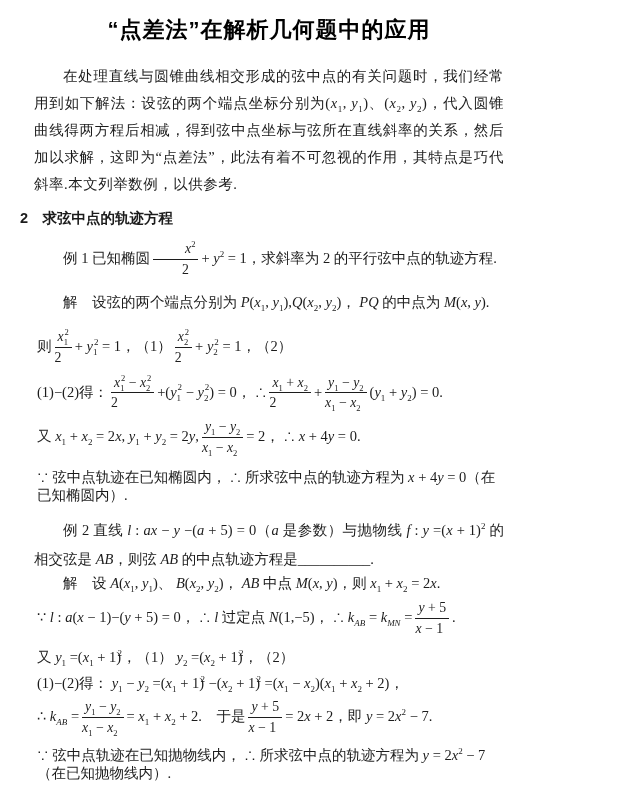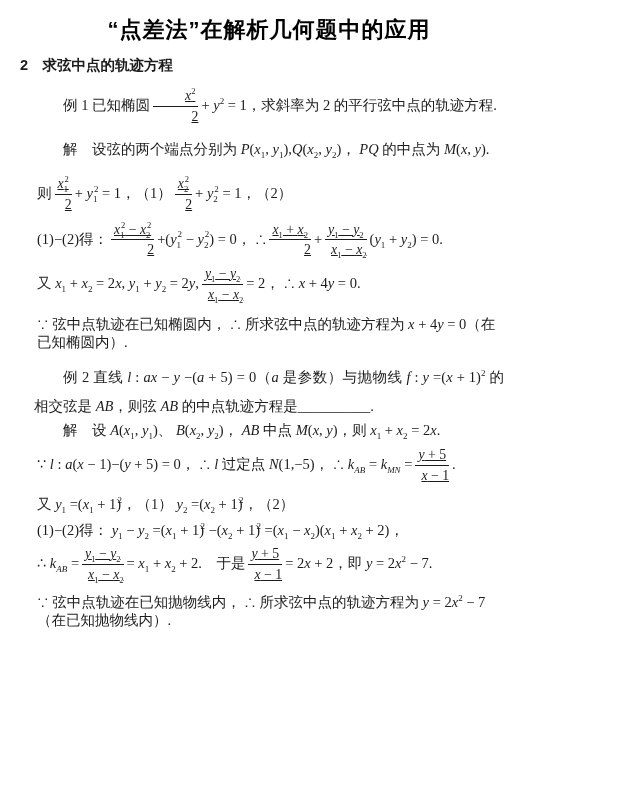--- a/index.html
+++ b/index.html
@@ -23,22 +23,22 @@
     font-family:"Liberation Sans","DejaVu Sans",sans-serif;
     font-weight:bold;font-size:14.5px;margin-top:11px;margin-left:-14px;
   }
   .line{line-height:1.25;margin-left:3px;}
   .ind{text-indent:2em;margin-left:0;}
   .wrap2{line-height:29px;text-align:justify;margin-left:0;}
   i{font-style:italic;font-family:"Liberation Serif","DejaVu Serif",serif;}
   sub,sup{font-size:62%;line-height:0;}
   sub + sup{margin-left:-0.4em;}
   .fr{
-    display:inline-block;vertical-align:middle;text-align:right;
-    line-height:1.15;margin:0 3px;font-size:95%;text-decoration:underline;
+    display:inline-block;vertical-align:middle;text-align:left;
+    line-height:1.15;margin:0 3px;font-size:95%;
   }
   .fr .nu{display:block;border-bottom:1.2px solid #1c1c1c;padding:0 3px 2px;}
   .fr .de{display:block;padding-top:2px;}
   .l-ex1{margin-top:13px;}
   .l-sol1{margin-top:15px;}
   .l-eq1{margin-top:18px;}
   .l-eq2{margin-top:9px;}
   .l-eq3{margin-top:8px;}
   .l-c1{margin-top:12px;}
   .l-ex2{margin-top:12px;}
@@ -48,20 +48,21 @@
   .l-eq6{margin-top:8px;}
   .l-eq7{margin-top:7px;}
   .l-c2{margin-top:10px;}
 </style>
 </head>
 <body>
 
 <div class="page">
   <h1 class="title">“点差法”在解析几何题中的应用</h1>
 
+  <p class="intro">在处理直线与圆锥曲线相交形成的弦中点的有关问题时，我们经常用到如下解法：设弦的两个端点坐标分别为(<i>x</i><sub>1</sub>, <i>y</i><sub>1</sub>)、(<i>x</i><sub>2</sub>, <i>y</i><sub>2</sub>)，代入圆锥曲线得两方程后相减，得到弦中点坐标与弦所在直线斜率的关系，然后加以求解，这即为“点差法”，此法有着不可忽视的作用，其特点是巧代斜率.本文列举数例，以供参考.</p>
 
   <div class="h2">2　求弦中点的轨迹方程</div>
 
   <div class="line ind l-ex1">例 1 已知椭圆<span class="fr"><span class="nu"><i>x</i><sup>2</sup></span><span class="de">2</span></span>+ <i>y</i><sup>2</sup> = 1，求斜率为 2 的平行弦中点的轨迹方程.</div>
   <div class="line ind l-sol1">解　设弦的两个端点分别为 <i>P</i>(<i>x</i><sub>1</sub>, <i>y</i><sub>1</sub>),<i>Q</i>(<i>x</i><sub>2</sub>, <i>y</i><sub>2</sub>)， <i>PQ</i> 的中点为 <i>M</i>(<i>x</i>, <i>y</i>).</div>
   <div class="line l-eq1">则<span class="fr"><span class="nu"><i>x</i><sub>1</sub><sup>2</sup></span><span class="de">2</span></span>+ <i>y</i><sub>1</sub><sup>2</sup> = 1，（1）<span class="fr"><span class="nu"><i>x</i><sub>2</sub><sup>2</sup></span><span class="de">2</span></span>+ <i>y</i><sub>2</sub><sup>2</sup> = 1，（2）</div>
   <div class="line l-eq2">(1)−(2)得：<span class="fr"><span class="nu"><i>x</i><sub>1</sub><sup>2</sup> − <i>x</i><sub>2</sub><sup>2</sup></span><span class="de">2</span></span>+(<i>y</i><sub>1</sub><sup>2</sup> − <i>y</i><sub>2</sub><sup>2</sup>) = 0， ∴<span class="fr"><span class="nu"><i>x</i><sub>1</sub> + <i>x</i><sub>2</sub></span><span class="de">2</span></span>+<span class="fr"><span class="nu"><i>y</i><sub>1</sub> − <i>y</i><sub>2</sub></span><span class="de"><i>x</i><sub>1</sub> − <i>x</i><sub>2</sub></span></span>(<i>y</i><sub>1</sub> + <i>y</i><sub>2</sub>) = 0.</div>
   <div class="line l-eq3">又 <i>x</i><sub>1</sub> + <i>x</i><sub>2</sub> = 2<i>x</i>, <i>y</i><sub>1</sub> + <i>y</i><sub>2</sub> = 2<i>y</i>,<span class="fr"><span class="nu"><i>y</i><sub>1</sub> − <i>y</i><sub>2</sub></span><span class="de"><i>x</i><sub>1</sub> − <i>x</i><sub>2</sub></span></span>= 2， ∴ <i>x</i> + 4<i>y</i> = 0.</div>
   <div class="line l-c1">∵ 弦中点轨迹在已知椭圆内， ∴ 所求弦中点的轨迹方程为 <i>x</i> + 4<i>y</i> = 0（在已知椭圆内）.</div>
 

